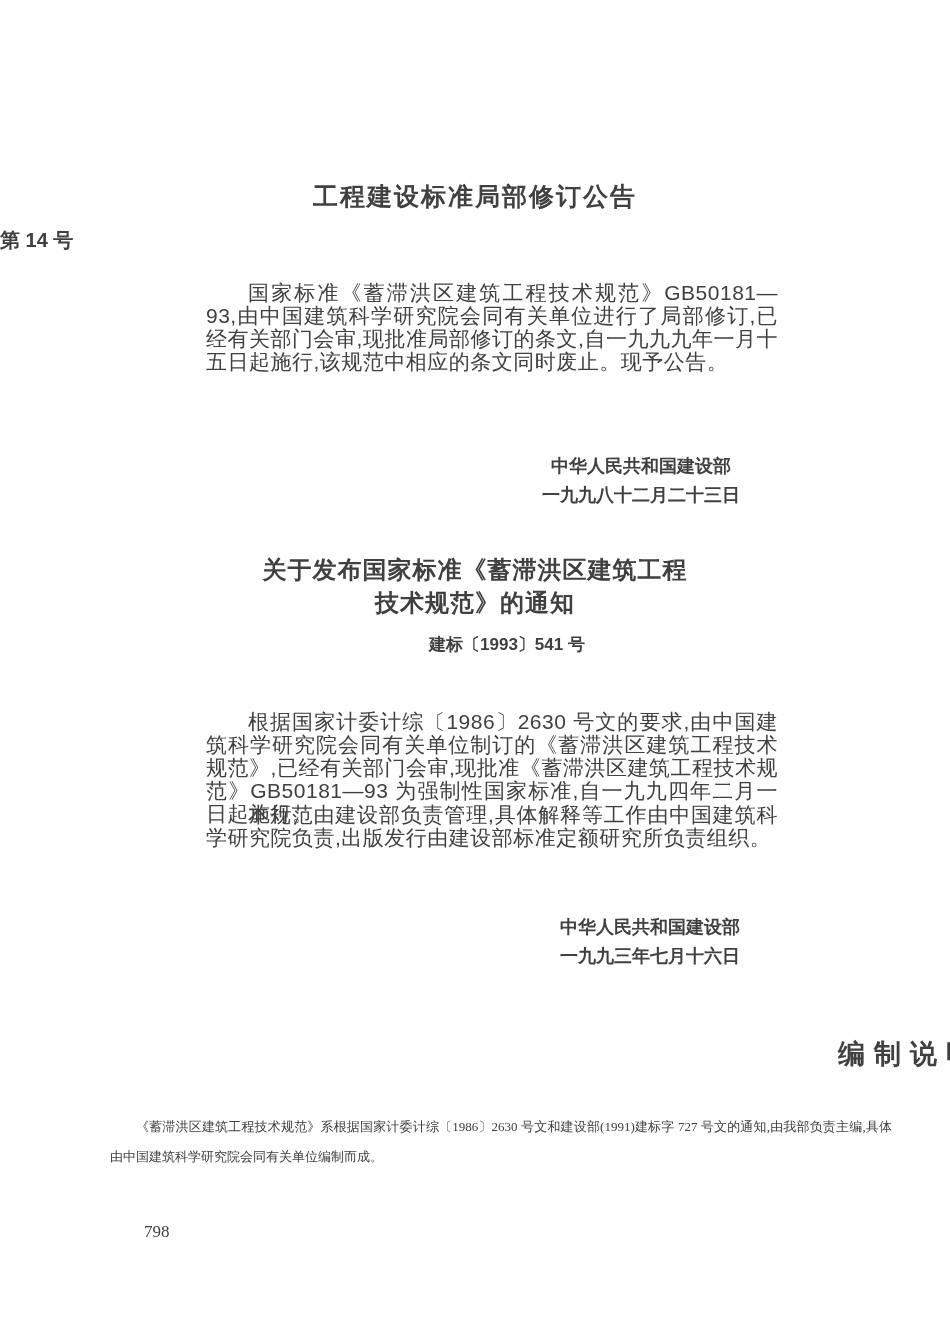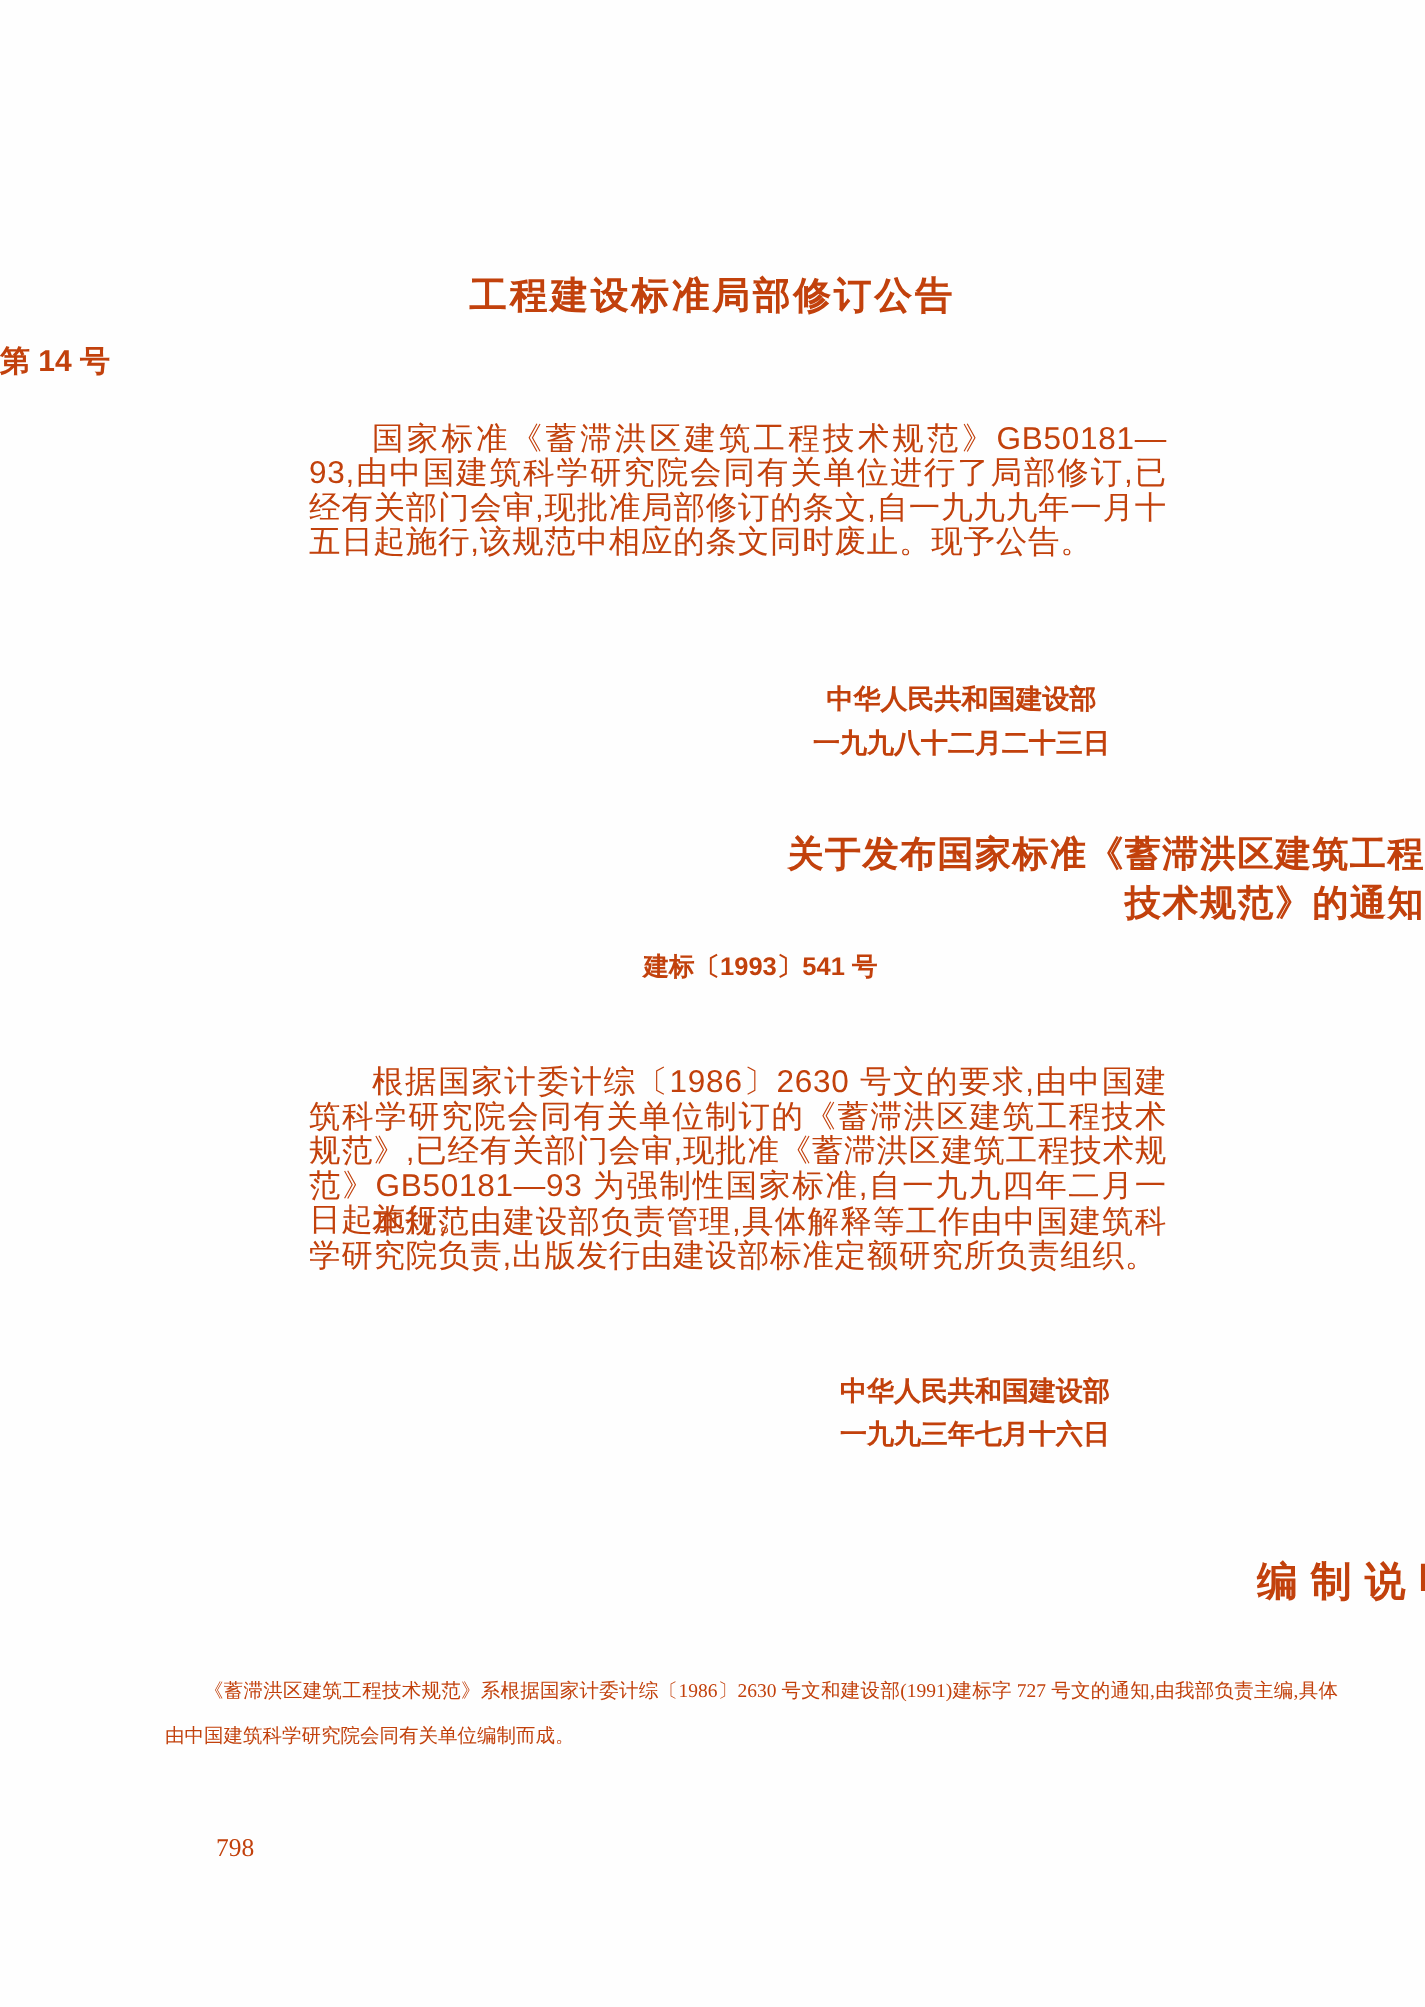--- a/index.html
+++ b/index.html
@@ -6,21 +6,21 @@
     margin: 0;
     padding: 0;
     background: #e8e8e8;
   }
   .page {
     position: relative;
     width: 950px;
     height: 1338px;
     margin: 0 auto;
     background: #fefefe;
-    color: #c2410c;
+    color: #404040;
     overflow: hidden;
     font-family: "Liberation Serif", serif;
   }
   
   .announcement-title {
     position: absolute;
     top: 180px;
     left: 0;
     width: 100%;
     text-align: center;
@@ -62,21 +62,21 @@
   }
   .signature-1 { top: 452px; right: 210px; }
   .signature-2 { top: 913px; right: 210px; }
 
   
   .notice-title {
     position: absolute;
     top: 554px;
     left: 0;
     width: 100%;
-    text-align: right;
+    text-align: center;
     font-size: 24px;
     line-height: 33px;
     letter-spacing: 1px;
     font-weight: 600;
     font-family: "Liberation Serif", serif;
   }
   .notice-docnum {
     position: absolute;
     top: 633px;
     left: 0;

